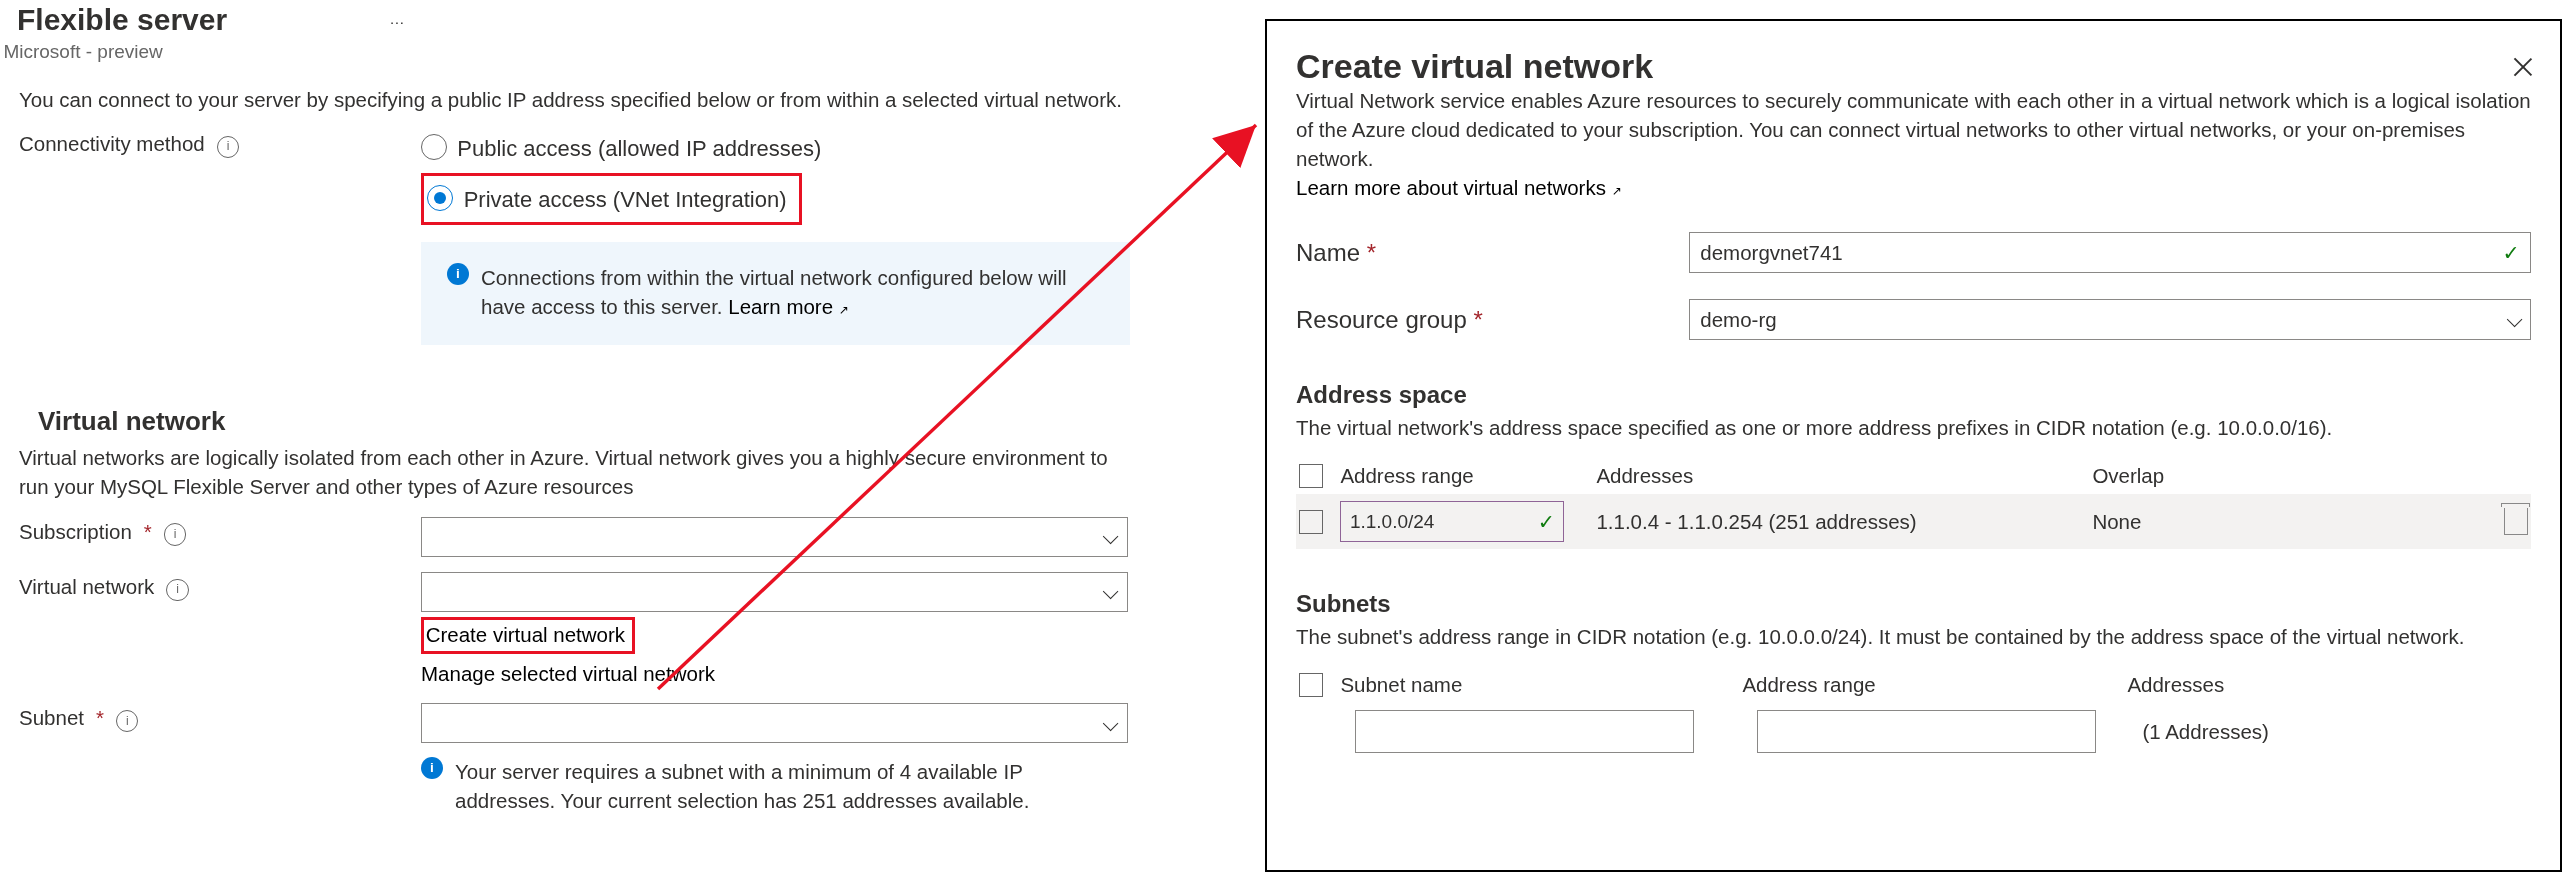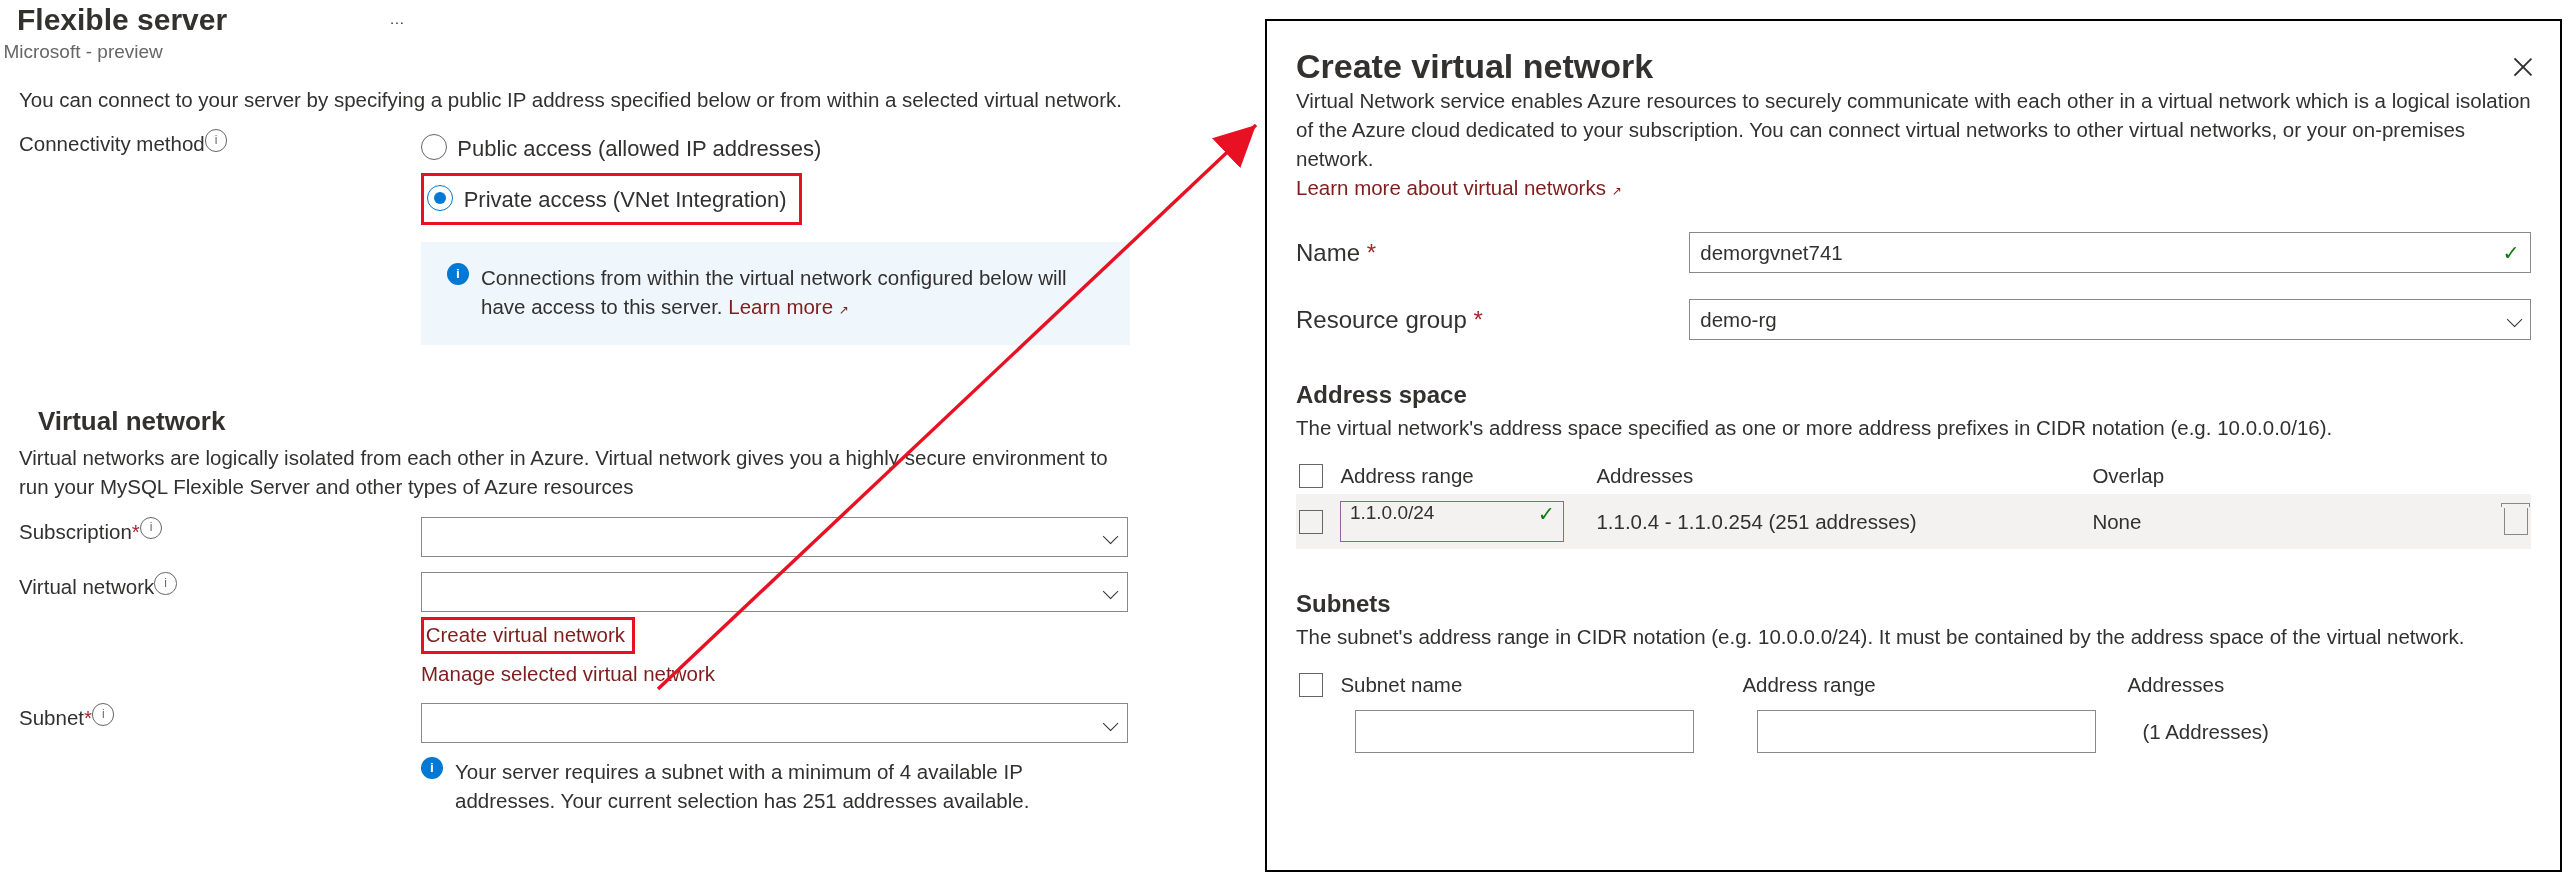--- a/index.html
+++ b/index.html
@@ -4,31 +4,31 @@
 <style>
   html,body{margin:0;padding:0;font-family:"Segoe UI",Arial,sans-serif;font-size:11px;color:#323130;background:#fff}
   .wrap{position:relative;width:2576px;height:877px}
   
   .left{position:absolute;left:0;top:0;width:1179px}
   .title{font-size:30px;font-weight:600;margin:3.4px 0 0 17px}
   .ellipsis{font-size:15.4px;letter-spacing:1.7px;margin-left:162px;color:#323130;cursor:pointer}
   .subtitle{margin:3.4px 0 22px 3.4px;font-size:19px;color:#666}
   .lbody{margin-left:19px;font-size:20.5px;line-height:29px;color:#323130;max-width:1111px}
   .row{display:flex;align-items:flex-start;margin-top:15.4px}
-  .lbl{flex:0 0 402px;font-size:20.5px;display:flex;align-items:flex-start;gap:0}
+  .lbl{flex:0 0 402px;font-size:20.5px;display:flex;align-items:flex-end;gap:12px}
   .req{color:#a4262c}
   .info-ic{display:inline-flex;width:20.5px;height:20.5px;border:1.3px solid #666;border-radius:50%;justify-content:center;align-items:center;font-size:12px;color:#666}
   .radio{width:24px;height:24px;border:1.7px solid #666;border-radius:50%;display:inline-flex;align-items:center;justify-content:center;margin-right:10.3px;flex:0 0 24px}
   .radio.sel{border-color:#0078d4}
   .radio.sel::after{content:"";width:12px;height:12px;border-radius:50%;background:#0078d4}
   .radio-row{display:flex;align-items:flex-start;font-size:22px;padding:5.1px 0}
   .hl-red{border:3.4px solid #e81123;display:inline-flex;padding:3.4px 12px 3.4px 3.4px;margin-top:5.1px}
   .note-box{margin-top:17px;background:#eff6fc;padding:20.5px 26px;display:flex;gap:12px;font-size:20.5px;color:#323130;max-width:684px}
   .blue-icon{width:22px;height:22px;border-radius:50%;background:#0078d4;color:#fff;display:flex;align-items:center;justify-content:center;font-weight:700;flex:0 0 22px;font-size:13.7px}
-  .link{color:#7f1d1d;text-decoration:none;cursor:pointer}
+  .link{color:#000000;text-decoration:none;cursor:pointer}
   .oxlink{font-size:12px}
   h3.sec{font-size:26px;font-weight:600;margin:62px 0 6.8px 19px}
   .select{border:0.9px solid #8a8886;height:38px;width:684px;display:flex;align-items:center;justify-content:space-between;padding:0 10.3px;font-size:20.5px;background:#fff}
   .chev{border:solid #323130;border-width:0 1.7px 1.7px 0;display:inline-block;padding:5.1px;transform:rotate(45deg)}
   .sublink{margin-top:5.1px;font-size:20.5px}
   .sub-note{display:flex;gap:12px;max-width:684px;font-size:20.5px;margin-top:13.7px}
   
   .arrow-svg{position:absolute;left:632px;top:108px;pointer-events:none}
   
   .panel{position:absolute;left:1265px;top:19px;width:1297px;height:853px;border:2.6px solid #000;padding:26px 29px;box-sizing:border-box}
@@ -43,21 +43,21 @@
   .good{color:#107c10;font-size:20.5px}
   .psec{font-size:24px;font-weight:600;margin-top:41px}
   .psub{font-size:20.5px;margin-top:6.8px;color:#323130}
   .tbl{margin-top:17px;width:100%}
   .thead,.trow{display:flex;align-items:center;font-size:20.5px;padding:6.8px 3.4px;gap:17px}
   .trow{background:#f3f2f1}
   .chk{width:22px;height:22px;border:1.3px solid #666;flex:0 0 22px}
   .col1{flex:0 0 239px}
   .col2{flex:0 0 479px}
   .col3{flex:0 0 376px}
-  .ar-input{border:0.9px solid #8f6497;height:39px;width:205px;display:flex;align-items:flex-start;justify-content:space-between;padding:0 8.5px;font-size:19px}
+  .ar-input{border:0.9px solid #8f6497;height:39px;width:205px;display:flex;align-items:center;justify-content:space-between;padding:0 8.5px;font-size:19px}
   .trash{width:22px;height:26px;border:1.3px solid #888;border-top:none;position:relative;margin-left:auto}
   .trash::before{content:"";position:absolute;top:-5.1px;left:-3.4px;right:-3.4px;height:3.4px;border:1.3px solid #888;border-bottom:none}
   .sn-input{border:0.9px solid #8a8886;height:39px;width:333px}
   .scol1{flex:0 0 385px}
   .scol2{flex:0 0 368px}
   .scol3{flex:1}
 </style>
 </head>
 <body>
 

